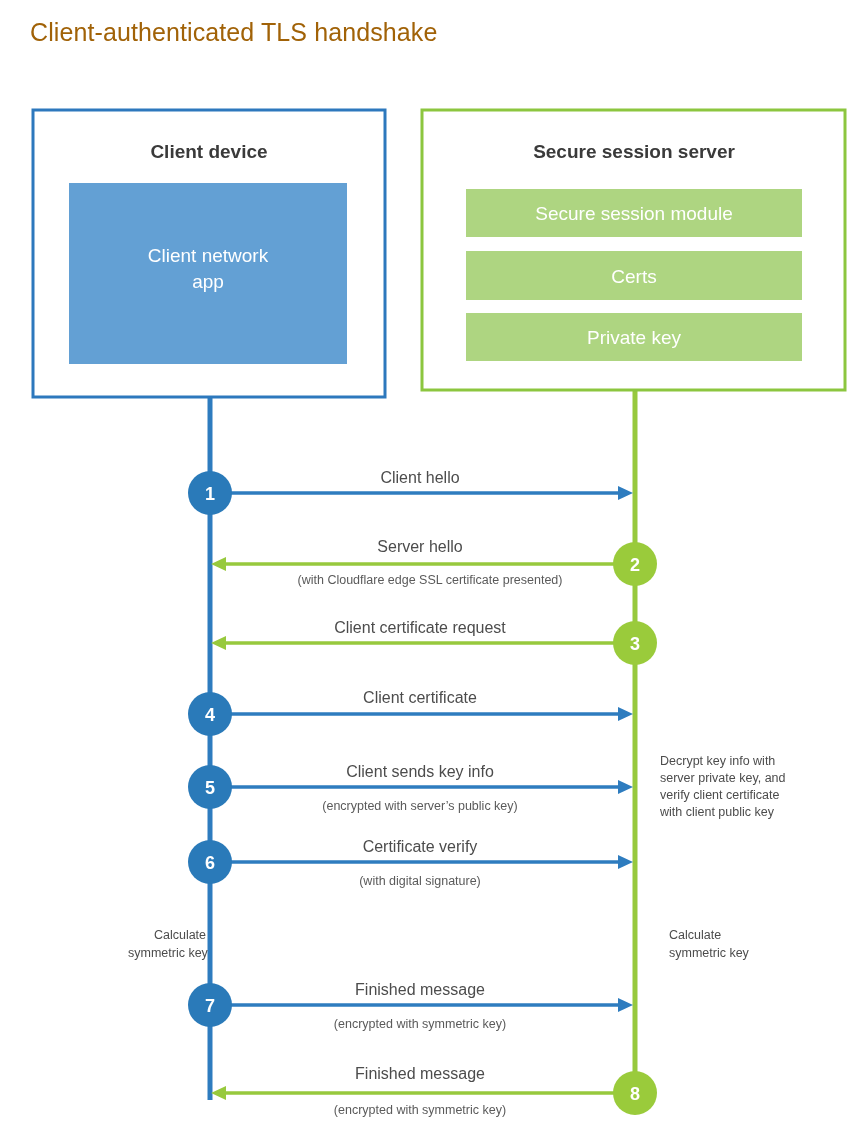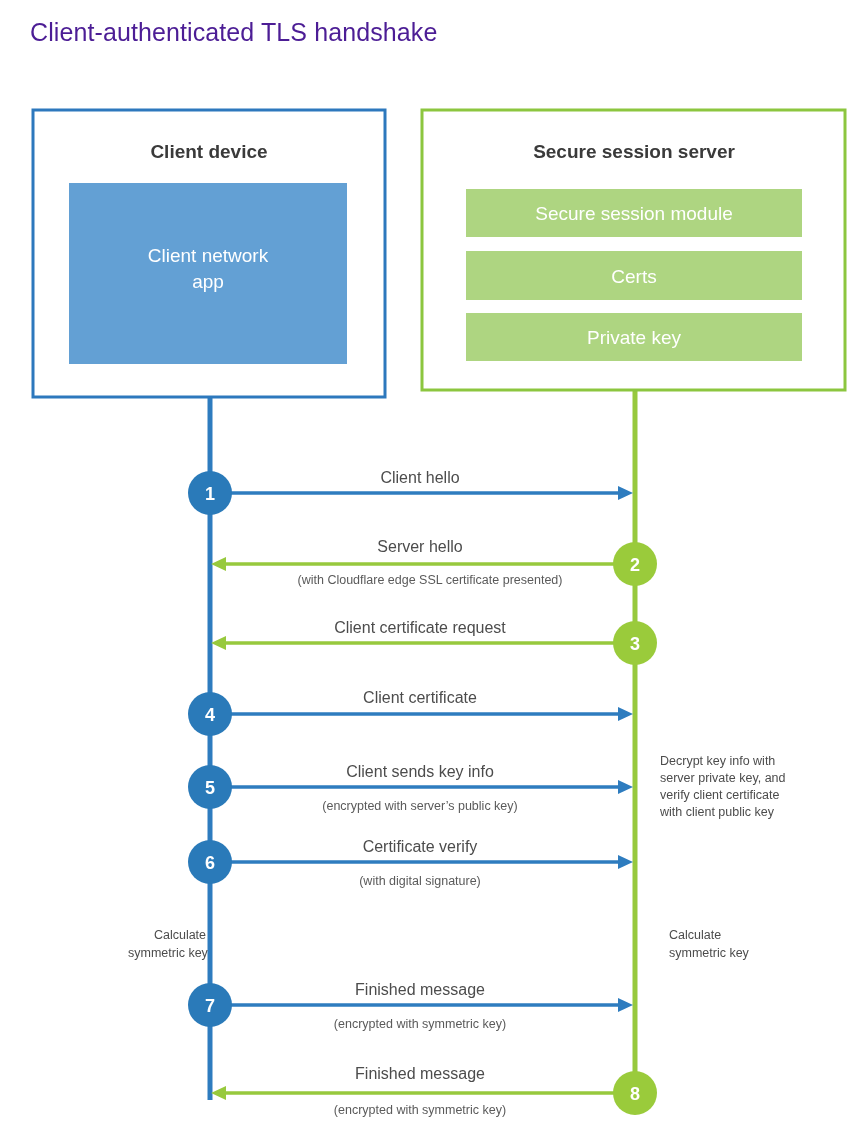--- a/index.html
+++ b/index.html
@@ -19,21 +19,21 @@
     position: relative;
     width: 865px;
     height: 1146px;
   }
   .page-title {
     position: absolute;
     left: 30px;
     top: 18px;
     font-size: 25px;
     font-weight: 400;
-    color: #4c1d95;
+    color: #a16207;
     letter-spacing: 0.1px;
     white-space: nowrap;
   }
   svg.diagram {
     position: absolute;
     left: 0;
     top: 0;
   }
   .box-title {
     font-family: "Liberation Sans", sans-serif;

